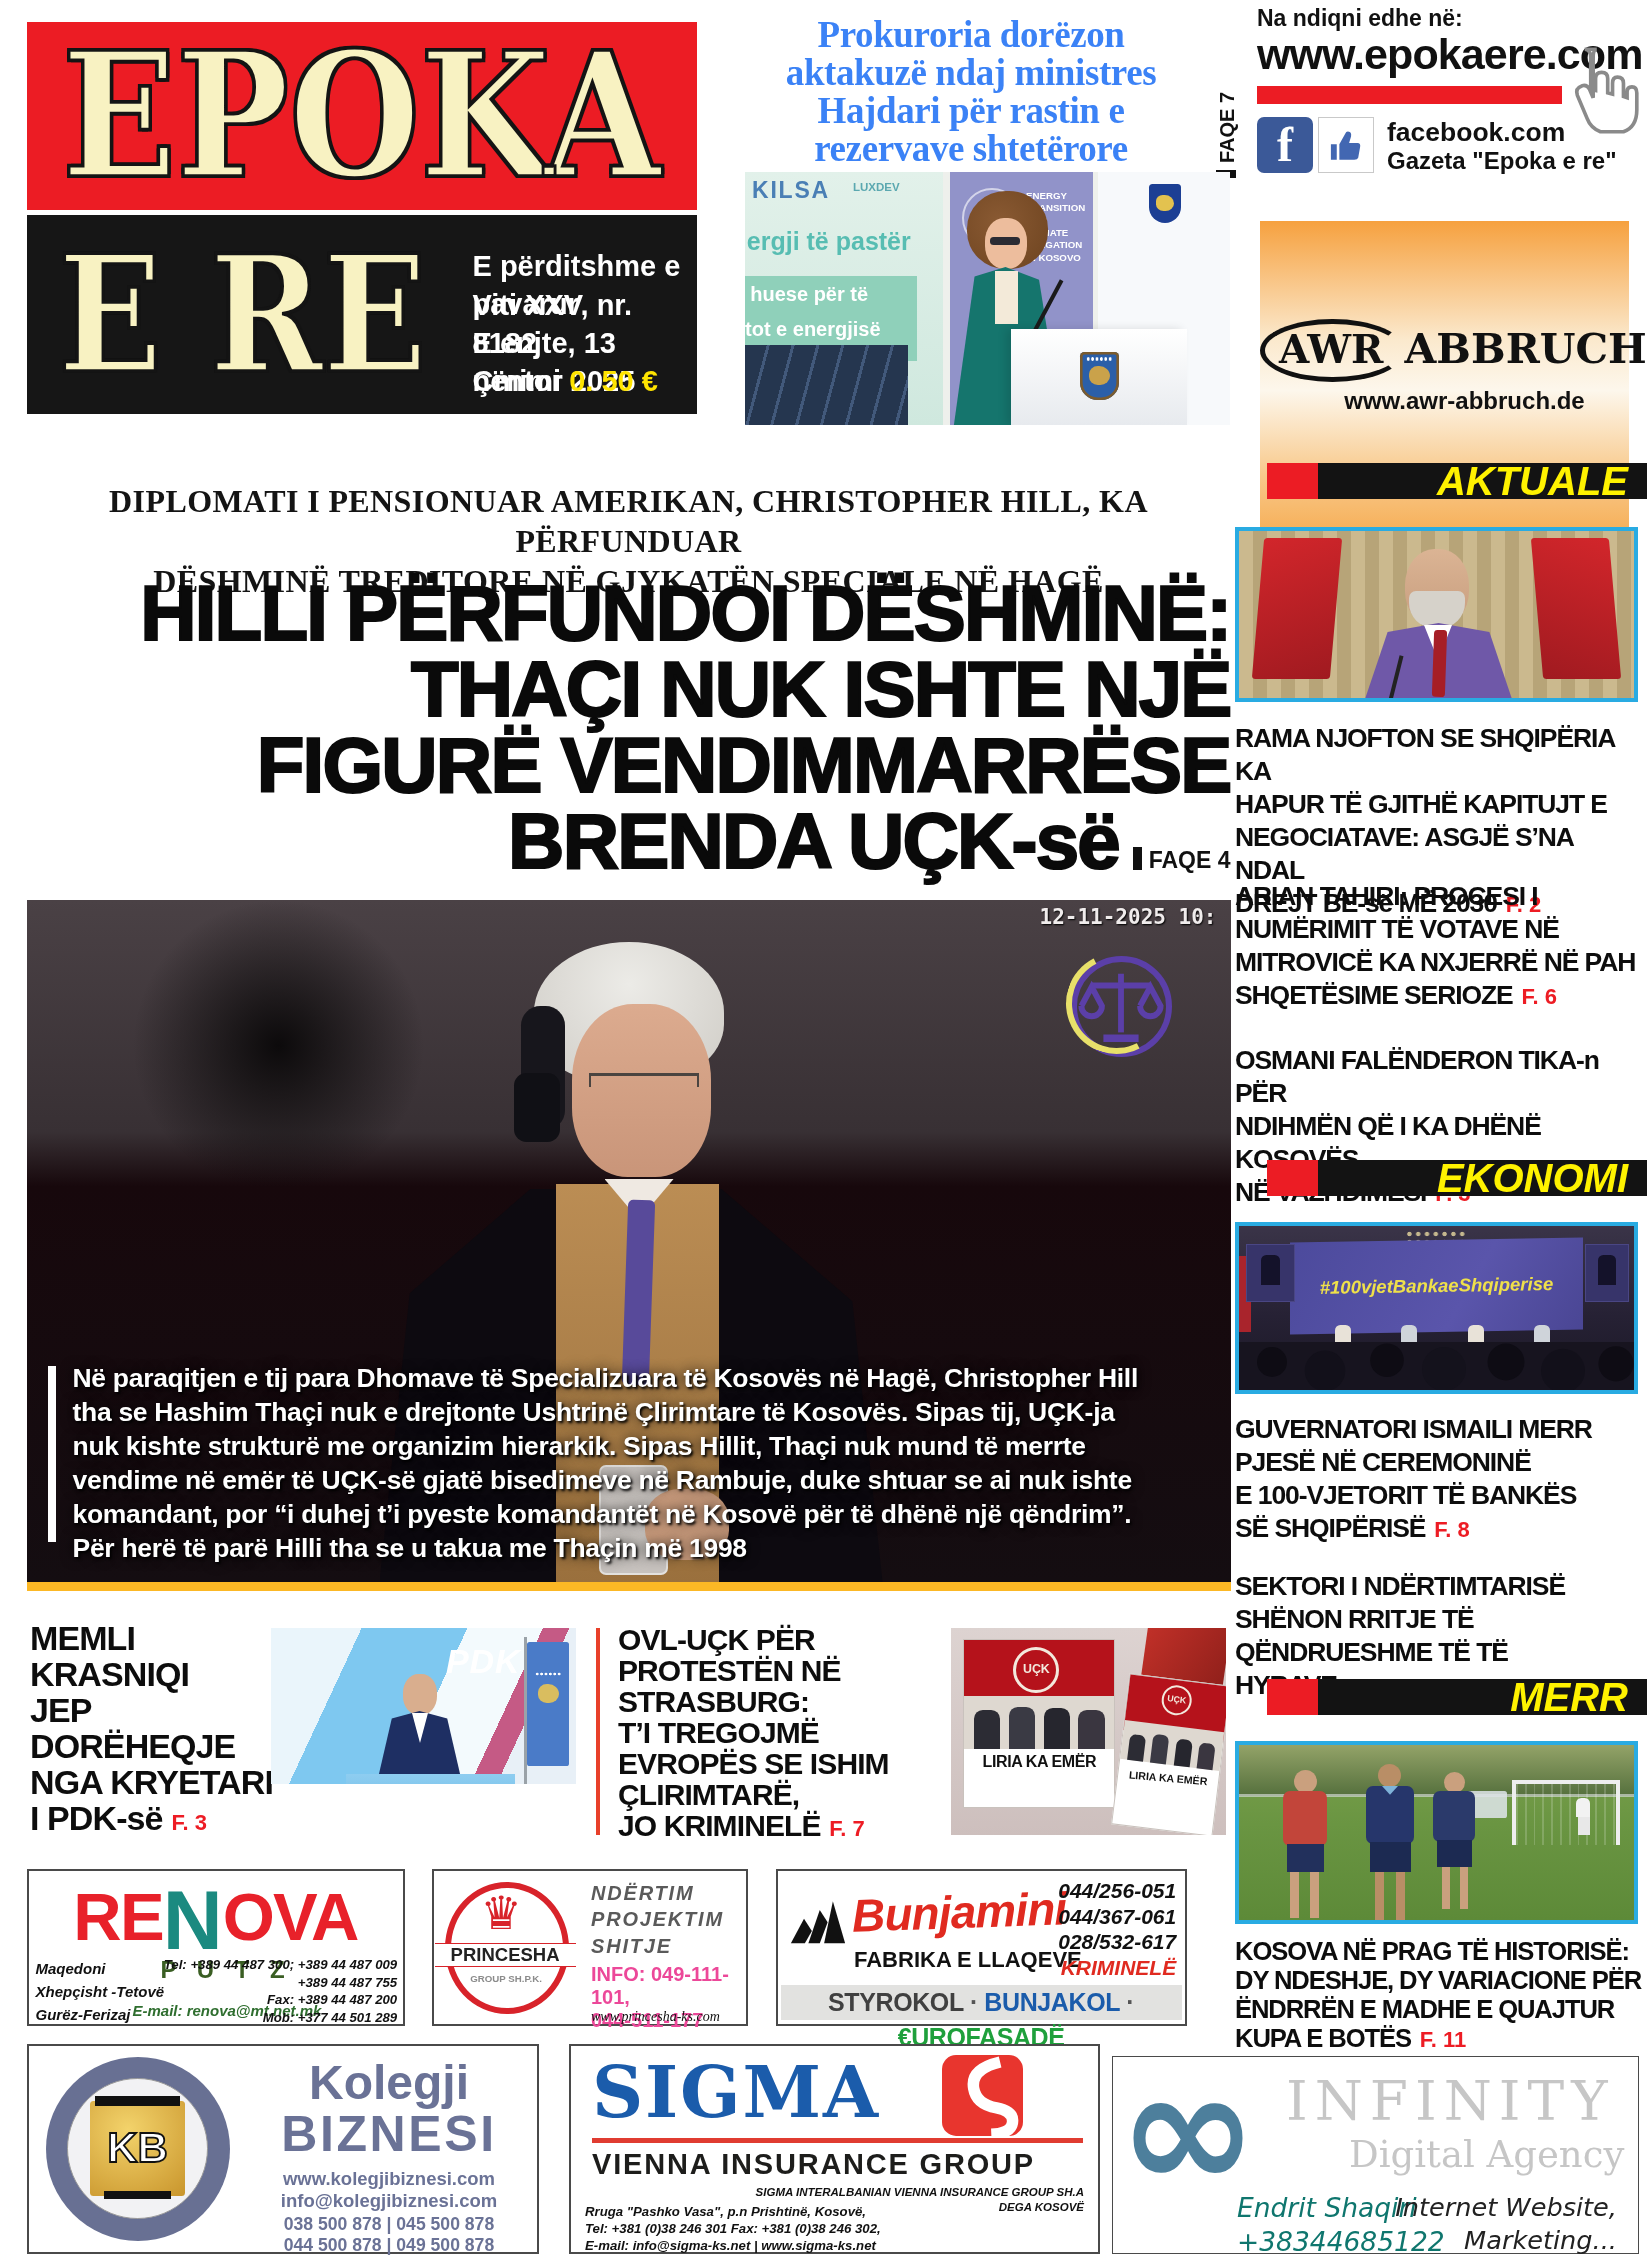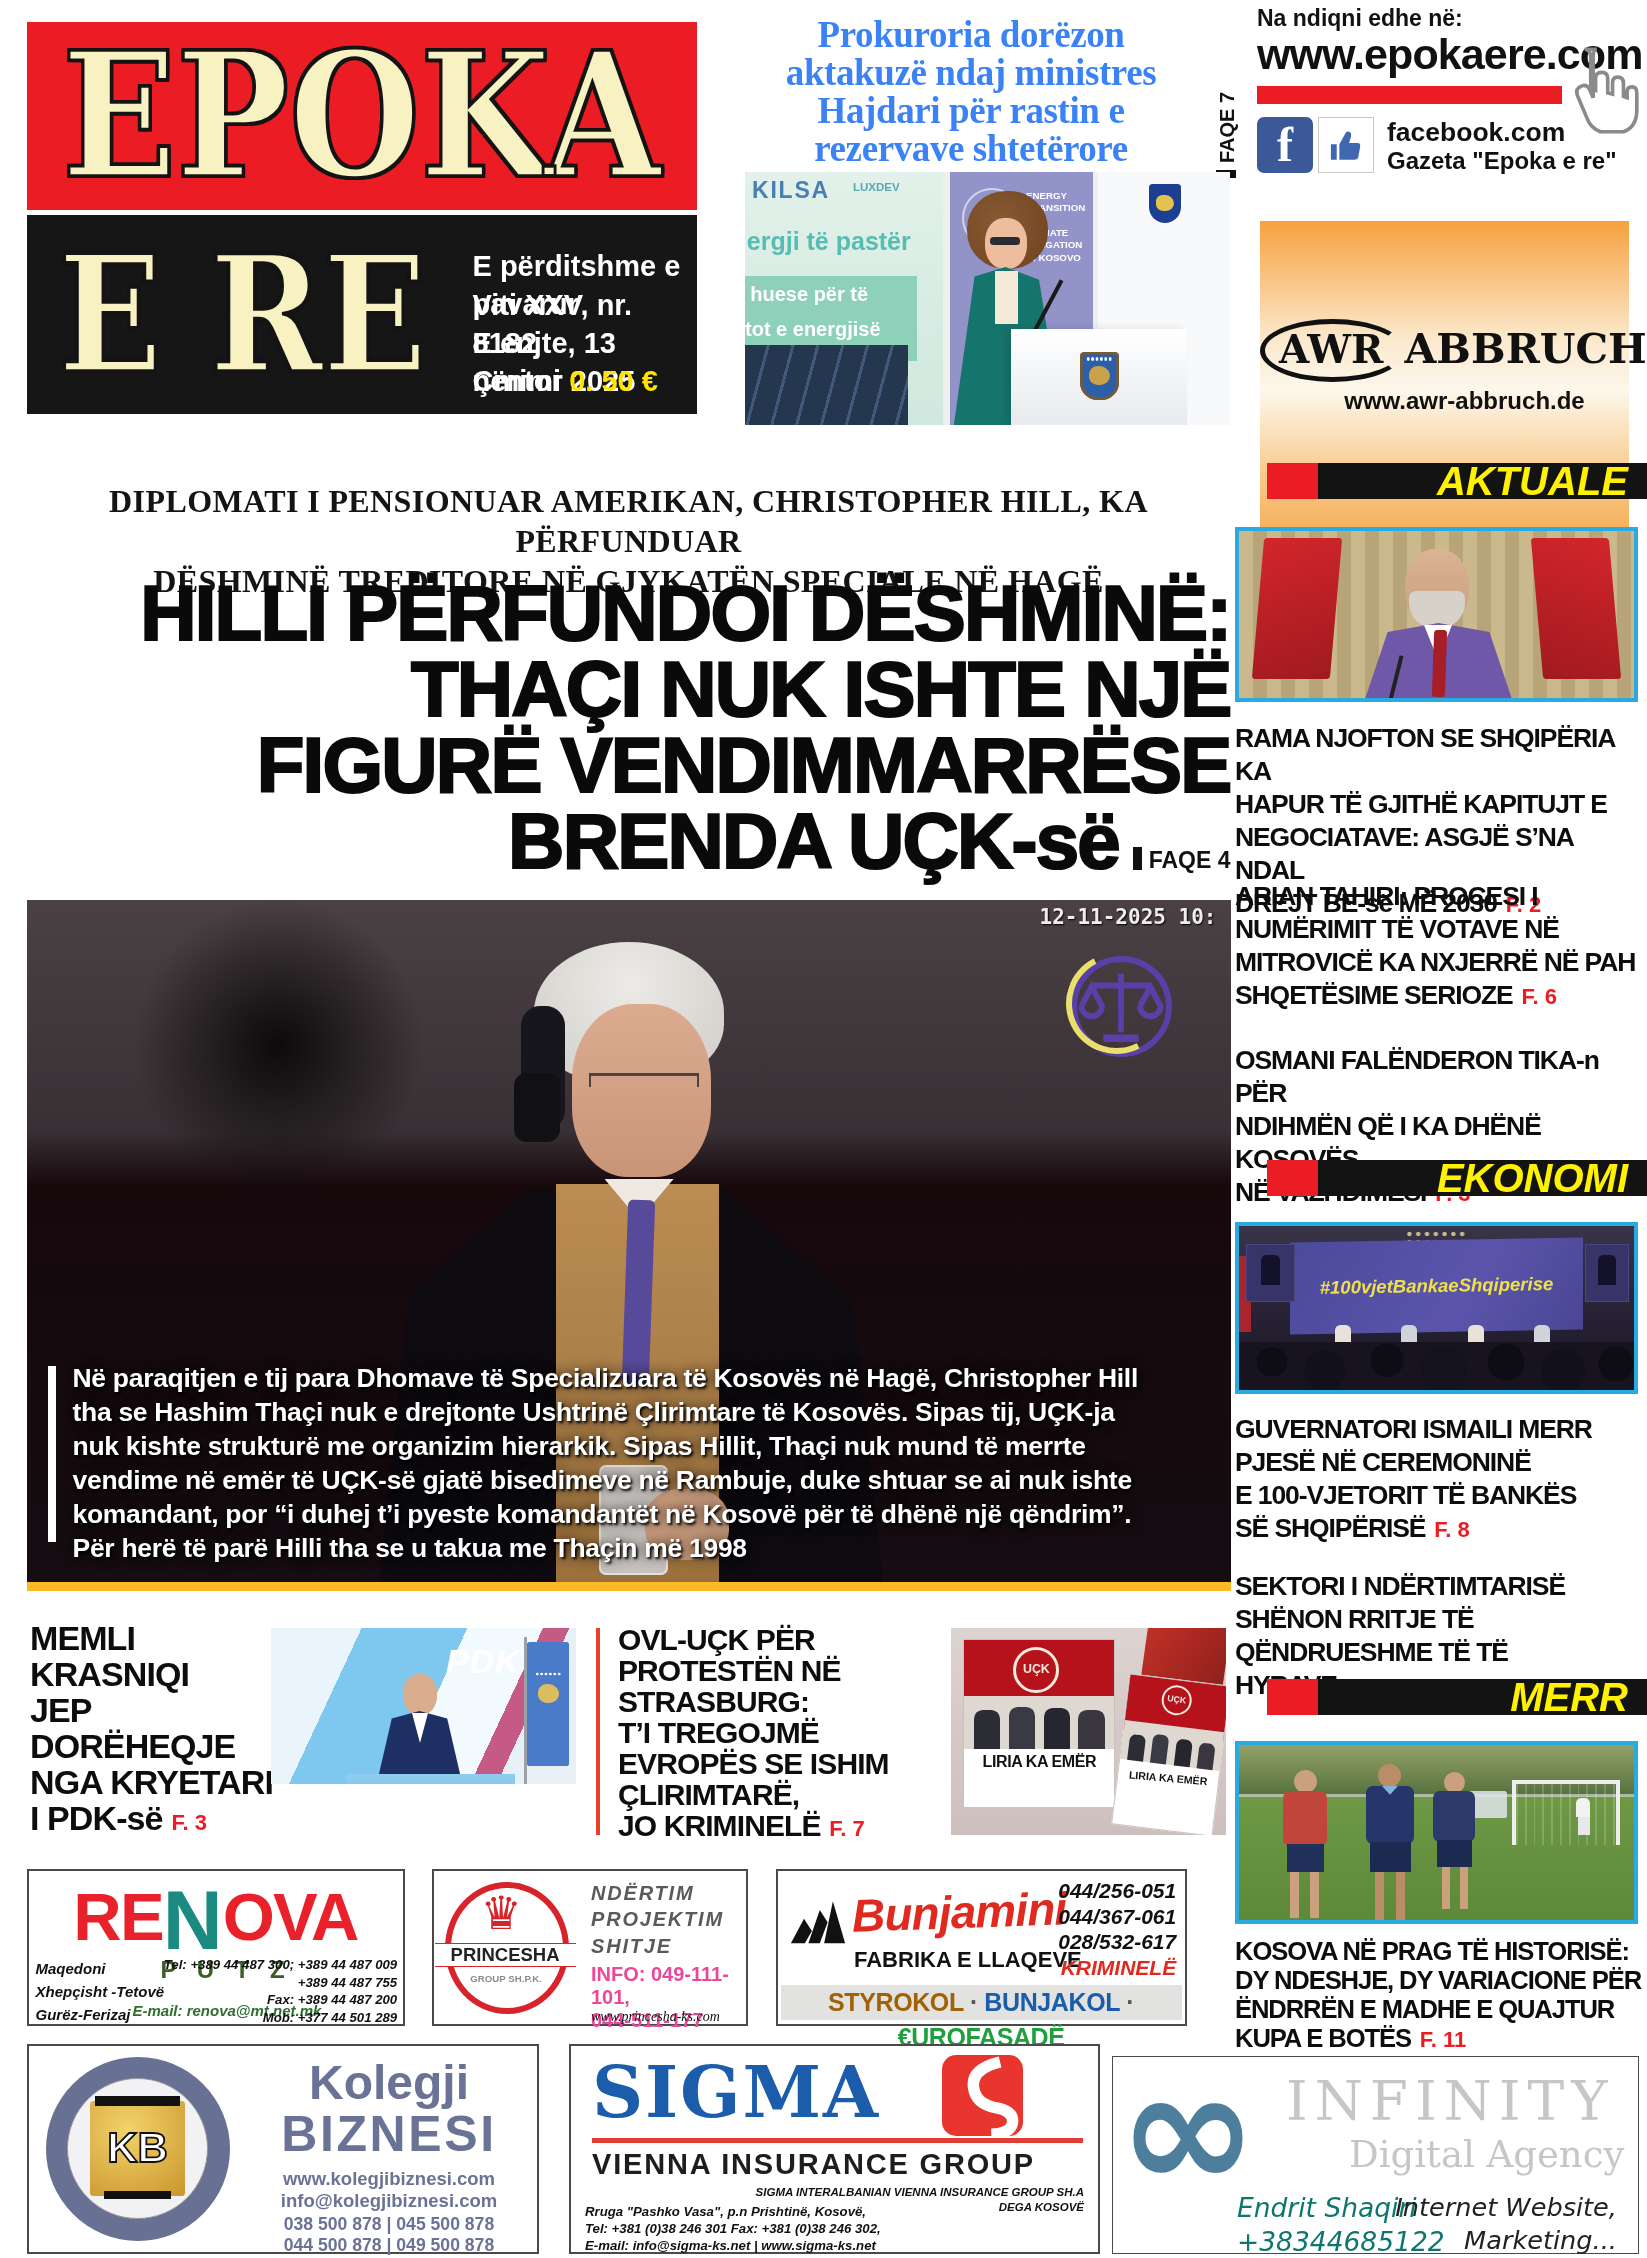--- a/index.html
+++ b/index.html
@@ -281,21 +281,21 @@
     </svg>
     <div class="abs it" style="left:74px;top:14px;font-weight:bold;font-size:46px;color:#E02A20;letter-spacing:-0.9px;transform:rotate(-2deg);">Bunjamini</div>
     <div class="abs" style="left:76px;top:76px;font-weight:bold;font-size:22px;color:#111;">FABRIKA E LLAQEVE</div>
     <div class="abs it" style="right:8.8px;top:7px;text-align:right;font-weight:bold;font-size:21px;line-height:25.6px;">
       <div>044/256-051</div>
       <div>044/367-061</div>
       <div>028/532-617</div>
       <div style="color:#E02A20;">KRIMINELË</div>
     </div>
     <div class="abs" style="left:2.6px;bottom:4.4px;width:401px;height:35px;background:#E2E2E0;text-align:center;font-weight:bold;font-size:25px;line-height:35px;letter-spacing:-0.4px;">
-      <span style="color:#a16207;">STYROKOL</span>
+      <span style="color:#404040;">STYROKOL</span>
       <span style="color:#555;">·</span>
       <span style="color:#1B5CAB;">BUNJAKOL</span>
       <span style="color:#555;">·</span>
       <span style="color:#1FA03C;">€UROFASADË</span>
     </div>
   </div>
 
   <div class="abs adbox" style="left:26.5px;top:2044px;width:512px;height:210px;">
     <div class="abs" style="left:17.6px;top:10.6px;width:184px;height:184px;background:#687093;border-radius:50%;">
       <div class="abs" style="left:21px;top:21px;width:141px;height:141px;background:#f2f2f4;border-radius:50%;border:1.8px solid #999;box-sizing:border-box;"></div>

